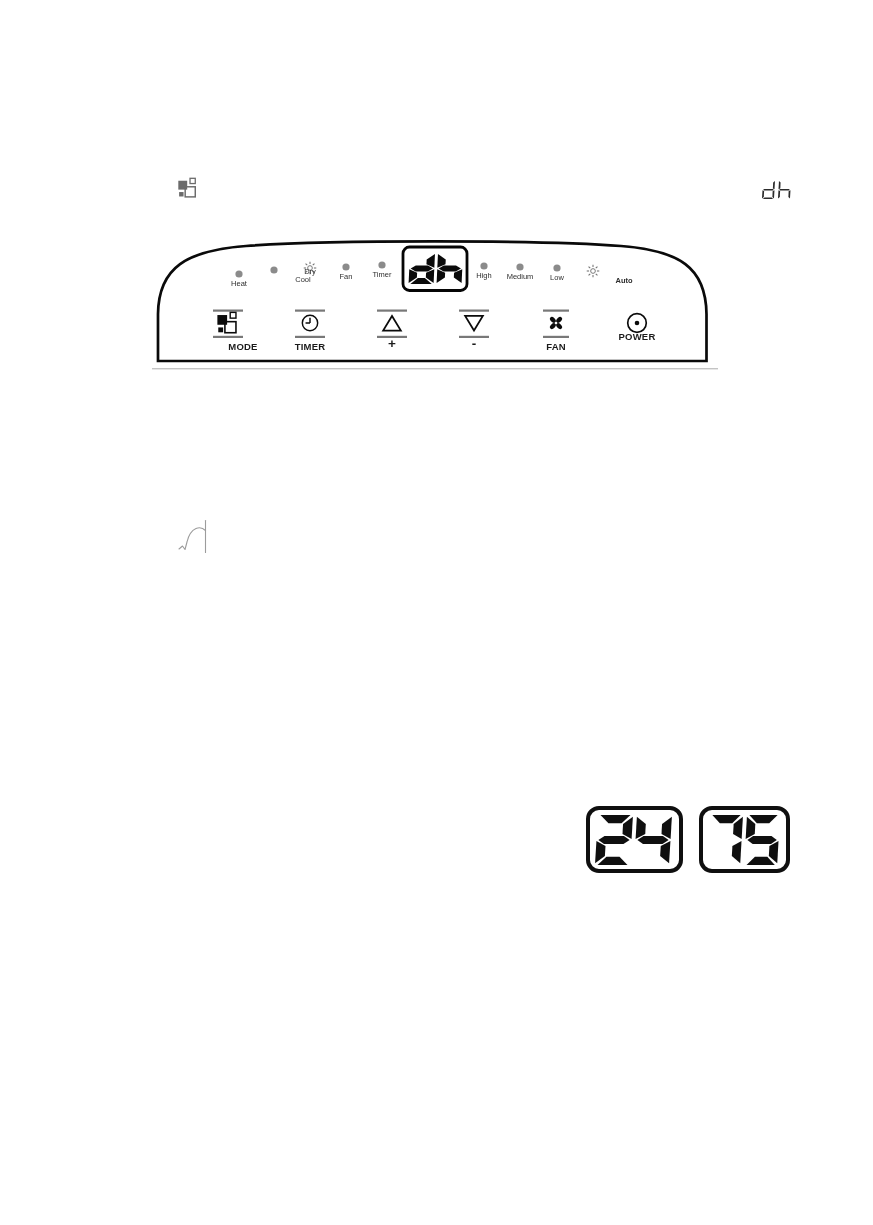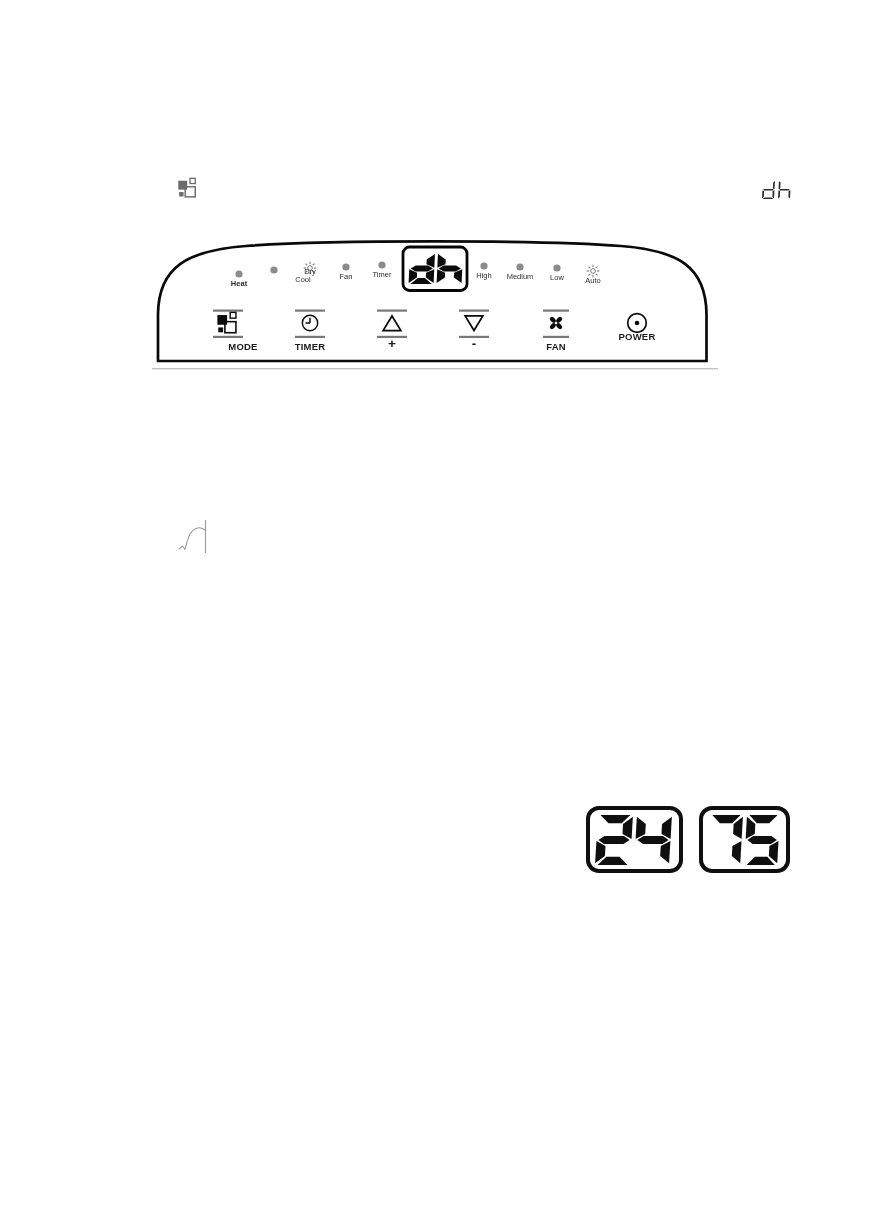--- a/index.html
+++ b/index.html
@@ -164,29 +164,29 @@
       <g fill="#0f0f0f" transform="translate(42,3) scale(0.5892857142857143,0.5434782608695652) skewX(-3)">
         <polygon points="4,0 52,0 38.5,15 17.5,15"></polygon>
         <polygon points="0,3 15,16.5 15,35 0,44"></polygon>
         <polygon points="3,46 12.45,38.5 43.55,38.5 53,46 43.55,53.5 12.45,53.5"></polygon>
         <polygon points="56,48 56,89 41,75.5 41,57"></polygon>
         <polygon points="4,92 52,92 38.5,77 17.5,77"></polygon>
       </g>
     </svg>
 
   <div id="text-layer">
-      <div class="ind-label" style="left: 239px; top: 279.5px; font-weight: bold;">Heat</div>
+      <div class="ind-label" style="left: 239px; top: 279.5px;">Heat</div>
       <div class="ind-label" style="left: 274px; top: 275.5px; margin-left: 29px;">Cool</div>
       <div class="ind-label" style="left: 310px; top: 268px;">Dry</div>
       <div class="ind-label" style="left: 346px; top: 272.5px;">Fan</div>
       <div class="ind-label" style="left: 382px; top: 270.5px;">Timer</div>
       <div class="ind-label" style="left: 484px; top: 271.5px;">High</div>
       <div class="ind-label" style="left: 520px; top: 272.5px;">Medium</div>
       <div class="ind-label" style="left: 557px; top: 273.5px; text-align: right;">Low</div>
-      <div class="ind-label" style="left: 593px; top: 276.5px;">Auto</div>
+      <div class="ind-label" style="left: 624px; top: 276.5px; font-weight: bold;">Auto</div>
       <div class="btn-label" style="left: 228px; top: 342px; padding-left: 30px;">MODE</div>
       <div class="btn-label" style="left: 310px; top: 342px;">TIMER</div>
       <div class="btn-label sym" style="left: 392px; top: 336.5px;">+</div>
       <div class="btn-label sym" style="left: 474px; top: 336.5px;">-</div>
       <div class="btn-label" style="left: 556px; top: 342px;">FAN</div>
       <div class="btn-label" style="left: 637px; top: 332px;">POWER</div>
     </div>
 
 </div>
 

